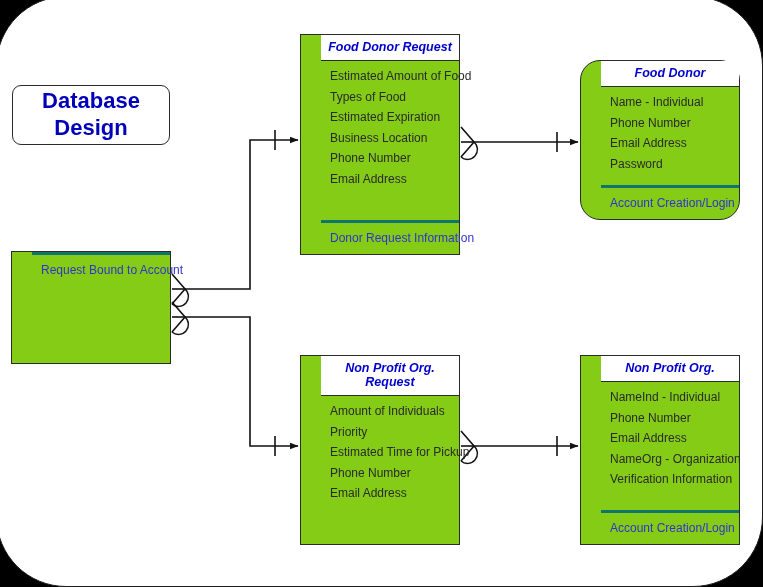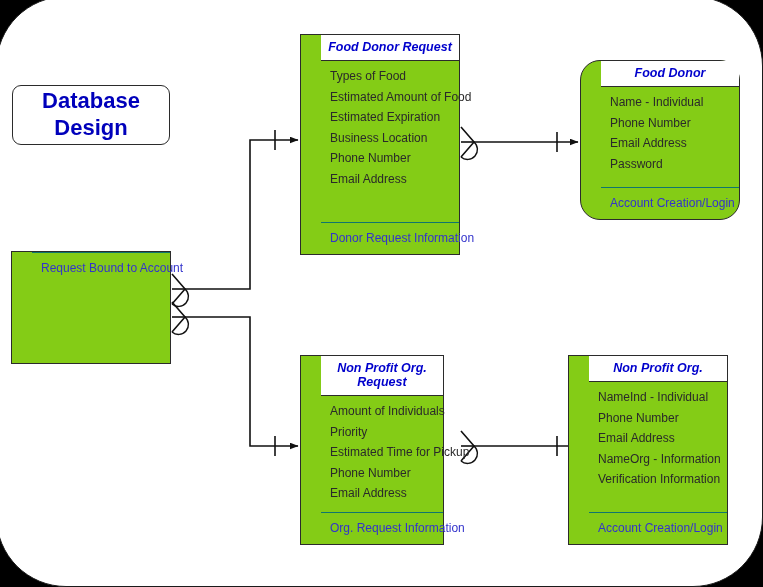--- a/index.html
+++ b/index.html
@@ -80,21 +80,21 @@
     justify-content: flex-start;
   }
   .attr {
     color: #2a2a2a;
     font-size: 12px;
     padding: 4px 0 4px 9px;
     line-height: 1.05;
     white-space: nowrap;
   }
   .entity-footer {
-    border-top: 1px solid #0f766e;
+    border-top: 3px solid #0f766e;
     color: #3333cc;
     font-size: 12px;
     padding: 8px 0 9px 9px;
     white-space: nowrap;
   }
 </style>
 </head>
 <body>
 
 <div id="canvas-root">
@@ -156,22 +156,22 @@
   <div class="title-box" style="left:12px; top:85px; width:158px; height:60px;">
     <div>
       <span>Database</span><br>
       <span>Design</span>
     </div>
   </div>
 
   <div class="entity" style="left:300px; top:34px; width:160px; height:221px;">
     <div class="entity-header">Food Donor Request</div>
     <div class="entity-attrs">
+      <div class="attr">Estimated Amount of Food</div>
       <div class="attr">Types of Food</div>
-      <div class="attr">Estimated Amount of Food</div>
       <div class="attr">Estimated Expiration</div>
       <div class="attr">Business Location</div>
       <div class="attr">Phone Number</div>
       <div class="attr">Email Address</div>
     </div>
     <div class="entity-footer">Donor Request Information</div>
   </div>
 
   <div class="entity" style="left:580px; top:60px; width:160px; height:160px;border-radius:20px;">
     <div class="entity-header">Food Donor</div>
@@ -181,37 +181,36 @@
       <div class="attr">Email Address</div>
       <div class="attr">Password</div>
     </div>
     <div class="entity-footer">Account Creation/Login</div>
   </div>
 
   <div class="entity" style="left:11px; top:251px; width:160px; height:113px;">
     <div class="entity-footer">Request Bound to Account</div>
   </div>
 
-  <div class="entity" style="left:300px; top:355px; width:144px; height:190px;">
+  <div class="entity" style="left:300px; top:355px; width:160px; height:190px;">
     <div class="entity-header">Non Profit Org. Request</div>
     <div class="entity-attrs">
       <div class="attr">Amount of Individuals</div>
       <div class="attr">Priority</div>
       <div class="attr">Estimated Time for Pickup</div>
       <div class="attr">Phone Number</div>
       <div class="attr">Email Address</div>
     </div>
-    <div class="entity-footer">Org. Request Information</div>
-  </div>
-
-  <div class="entity" style="left:568px; top:355px; width:160px; height:190px;">
+  </div>
+
+  <div class="entity" style="left:580px; top:355px; width:160px; height:190px;">
     <div class="entity-header">Non Profit Org.</div>
     <div class="entity-attrs">
       <div class="attr">NameInd - Individual</div>
       <div class="attr">Phone Number</div>
       <div class="attr">Email Address</div>
-      <div class="attr">NameOrg - Information</div>
+      <div class="attr">NameOrg - Organization</div>
       <div class="attr">Verification Information</div>
     </div>
     <div class="entity-footer">Account Creation/Login</div>
   </div>
 
 </div>
 
 </body></html>

